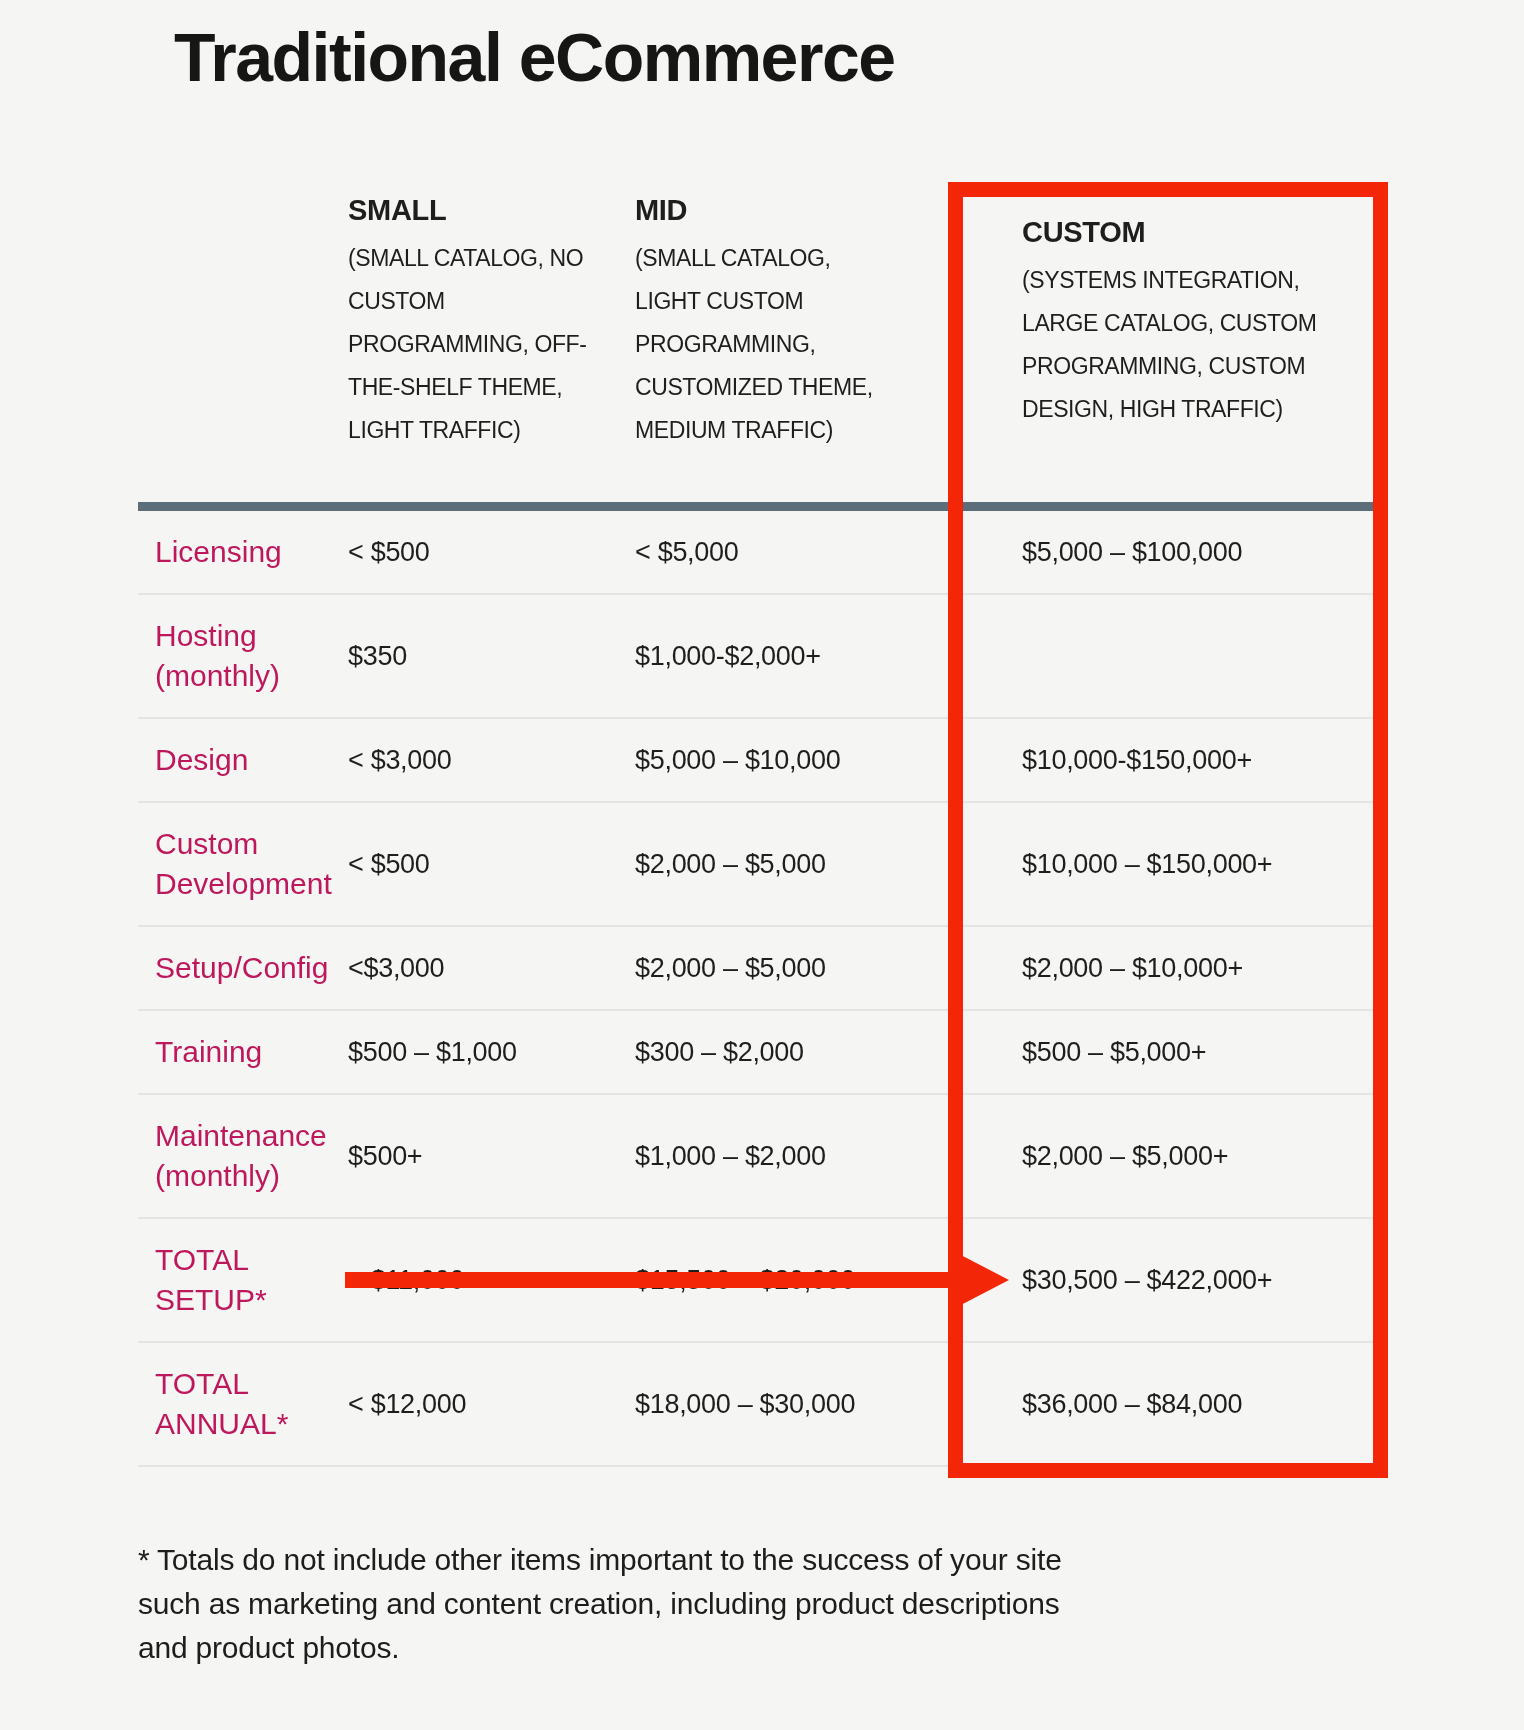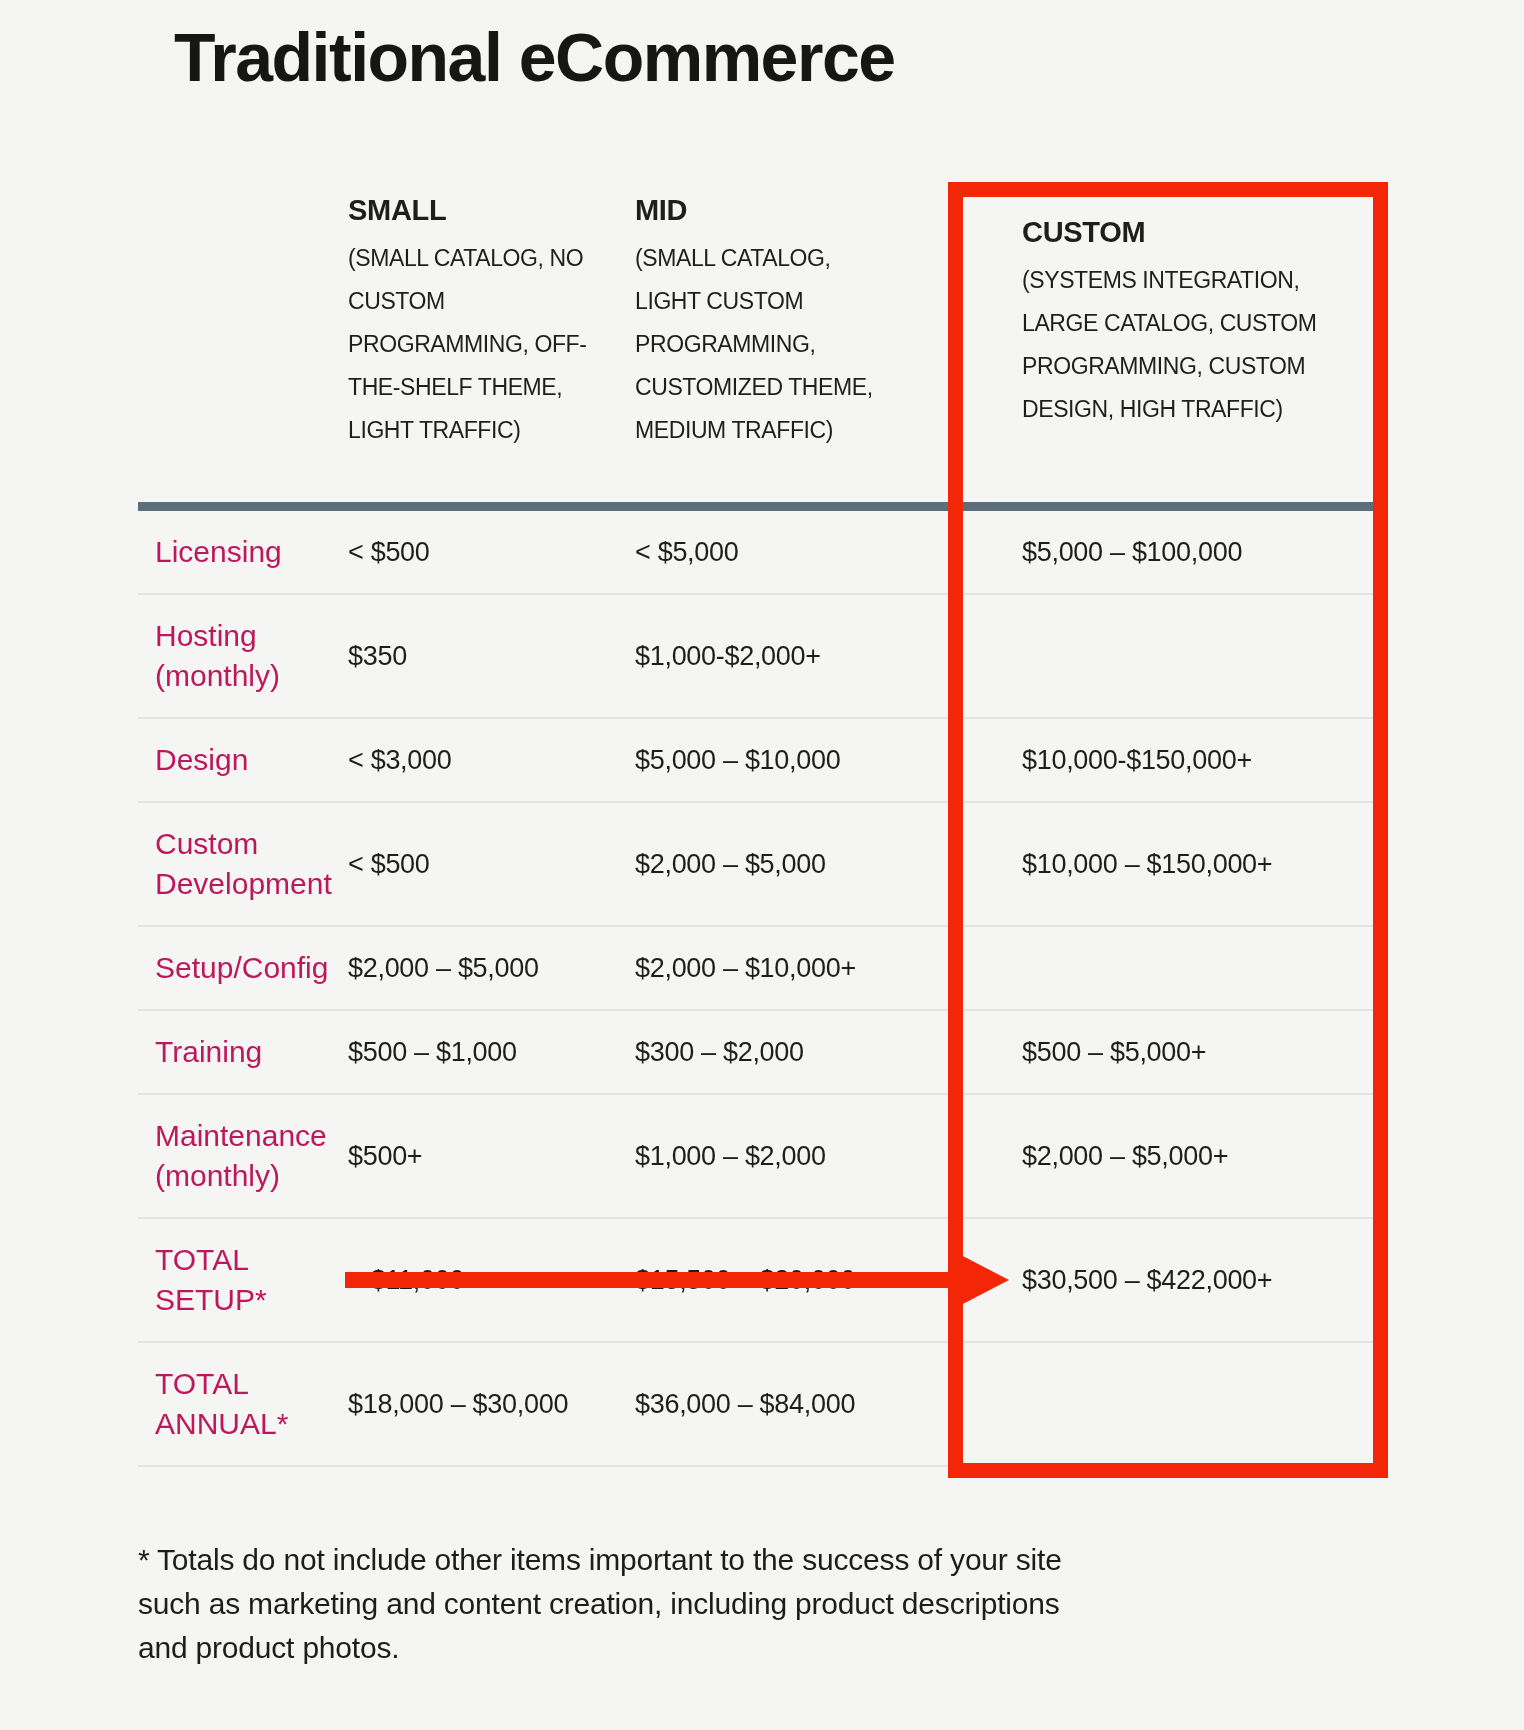--- a/index.html
+++ b/index.html
@@ -142,20 +142,21 @@
   <div class="t-row">
     <div class="label">Custom
 Development</div>
     <div class="val">&lt; $500</div>
     <div class="val">$2,000 – $5,000</div>
     <div class="val">$10,000 – $150,000+</div>
   </div>
 
   <div class="t-row">
     <div class="label">Setup/Config</div>
+    <div class="val">&lt;$3,000</div>
     <div class="val">$2,000 – $5,000</div>
     <div class="val">$2,000 – $10,000+</div>
   </div>
 
   <div class="t-row">
     <div class="label">Training</div>
     <div class="val">$500 – $1,000</div>
     <div class="val">$300 – $2,000</div>
     <div class="val">$500 – $5,000+</div>
   </div>
@@ -172,20 +173,21 @@
     <div class="label">TOTAL
 SETUP*</div>
     <div class="val">&lt; $11,000</div>
     <div class="val">$15,500 – $20,000</div>
     <div class="val">$30,500 – $422,000+</div>
   </div>
 
   <div class="t-row">
     <div class="label">TOTAL
 ANNUAL*</div>
+    <div class="val">&lt; $12,000</div>
     <div class="val">$18,000 – $30,000</div>
     <div class="val">$36,000 – $84,000</div>
   </div>
 </div>
 </div>
 
 <div class="highlight-box"></div>
 <div class="arrow-shaft"></div>
 <div class="arrow-head"></div>
 

